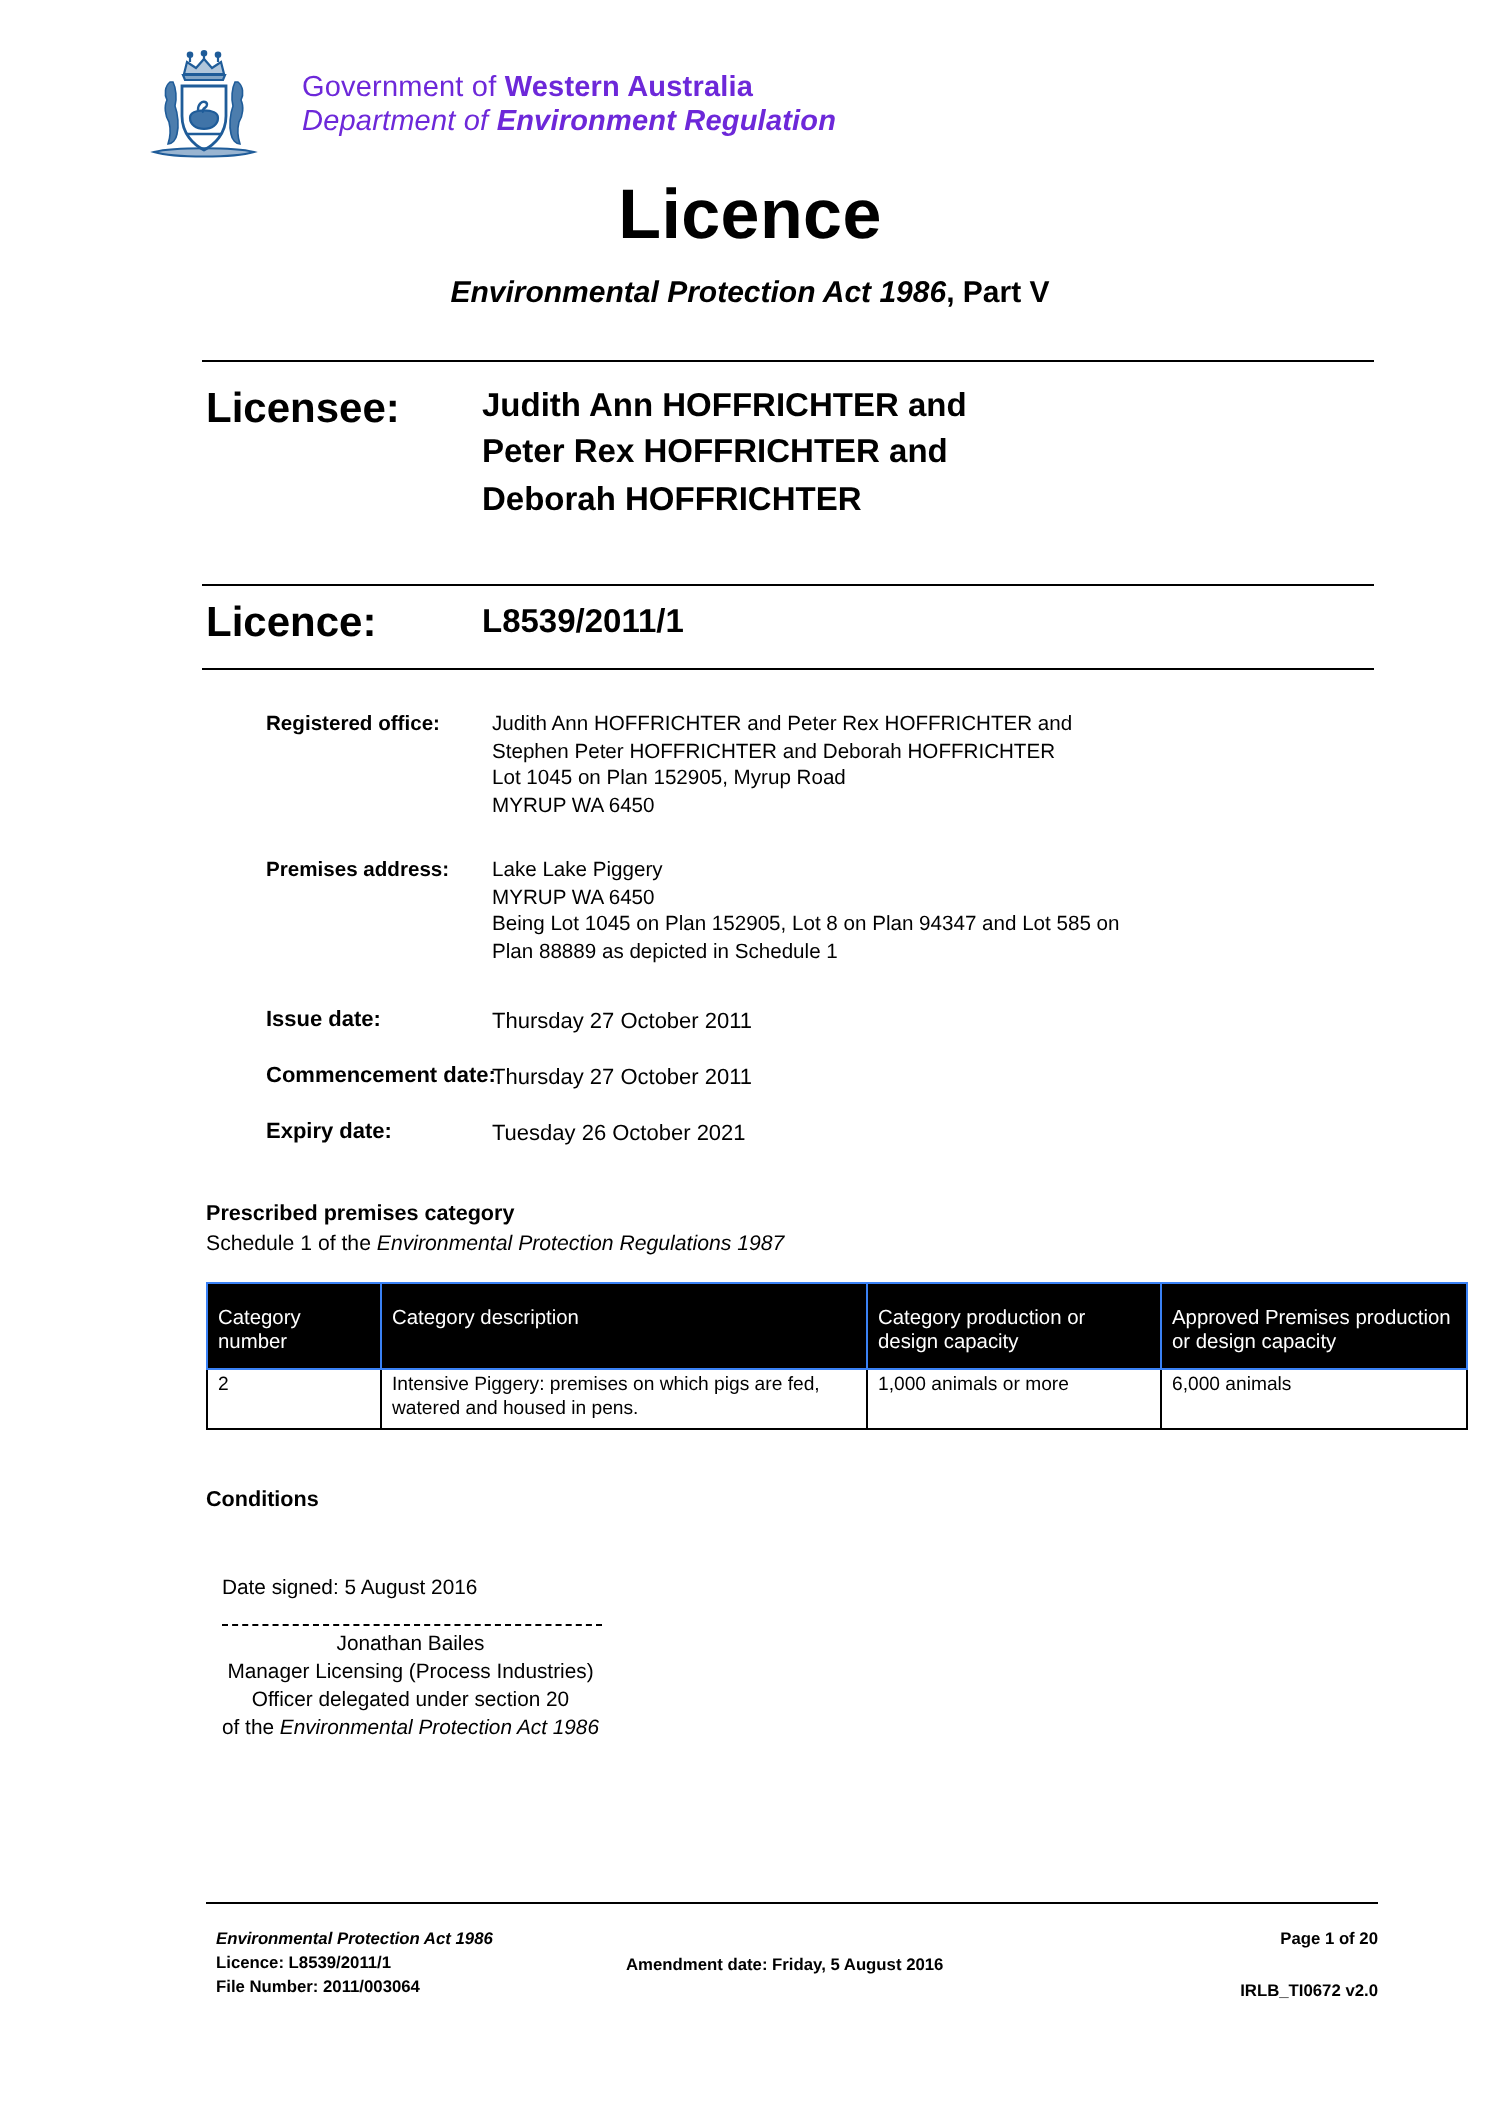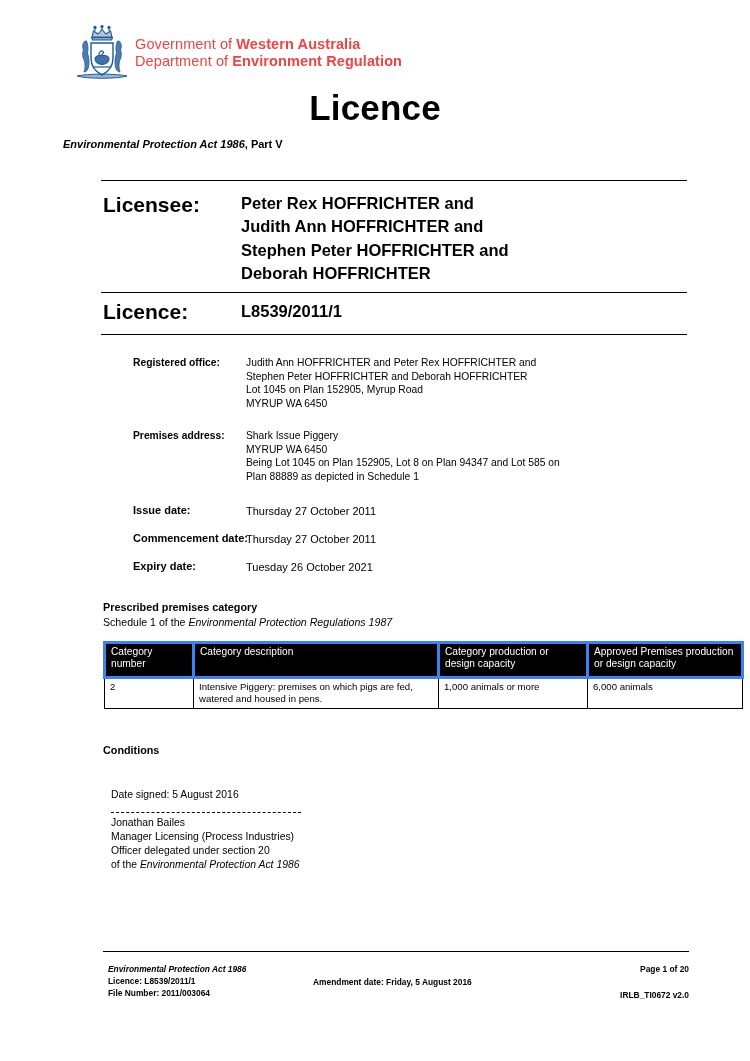--- a/index.html
+++ b/index.html
@@ -39,43 +39,44 @@
     align-items: center;
   }
   .crest {
     width: 62px;
     height: 58px;
     position: relative;
     flex: none;
   }
   .crest svg { display:block; }
   .govtext {
-    margin-left: 2px;
-    color: #ef4444;
+    margin-left: 18px;
+    color: #6d28d9;
     line-height: 1.18;
   }
   .govtext .l1 { font-size: 14.5px; letter-spacing: .1px; }
-  .govtext .l2 { font-size: 14.5px; letter-spacing: .1px; }
+  .govtext .l2 { font-size: 14.5px; letter-spacing: .1px; font-style: italic; }
   .govtext b { font-weight: bold; }
 
   
   .doc-title {
     position: absolute;
     left: 0; top: 88px;
     width: 624px;
     text-align: center;
     font-size: 35px;
     font-weight: bold;
     letter-spacing: .2px;
   }
   .doc-sub {
     position: absolute;
     left: 0; top: 138px;
     width: 624px;
-    font-size: 11px;
+    text-align: center;
+    font-size: 15px;
     font-weight: bold;
   }
   .doc-sub i { font-style: italic; }
 
   .rule {
     position: absolute;
     left: 38px;
     width: 586px;
     border-top: 1.4px solid #000;
   }
@@ -140,23 +141,23 @@
     border-collapse: collapse;
     table-layout: fixed;
   }
   .cat-table th {
     background: #000;
     color: #fff;
     font-size: 10.2px;
     font-weight: normal;
     text-align: left;
     vertical-align: top;
-    padding: 2px 5px 5px 5px;
+    padding: 12px 5px 5px 5px;
     line-height: 1.22;
-    border: 3px solid #3b82f6;
+    border: 1px solid #3b82f6;
   }
   .cat-table td {
     font-size: 9.6px;
     vertical-align: top;
     padding: 2px 5px 3px 5px;
     line-height: 1.25;
     border: 1px solid #000;
     height: 22px;
   }
   .c1 { width: 76px; }
@@ -174,20 +175,21 @@
     position: absolute;
     left: 48px;
     width: 190px;
     border-top: 1px dashed #000;
   }
   .sig-block {
     position: absolute;
     left: 48px;
     font-size: 10.4px;
     line-height: 1.35;
+    text-align: center;
   }
   .sig-block i { font-style: italic; }
 
   
   .footer-rule {
     position: absolute;
     left: 40px;
     top: 951px;
     width: 586px;
     border-top: 1px solid #000;
@@ -247,44 +249,43 @@
       </div>
     </div>
 
     <div class="doc-title">Licence</div>
     <div class="doc-sub"><i>Environmental Protection Act 1986</i><span>, Part V</span></div>
 
     <div class="rule rule-top"></div>
 
     <div class="lic-label" id="licensee-label">Licensee:</div>
     <div class="lic-value" id="licensee-value">
+        <div>Judith Ann HOFFRICHTER and</div>
         <div>Peter Rex HOFFRICHTER and</div>
-        <div>Judith Ann HOFFRICHTER and</div>
-        <div>Stephen Peter HOFFRICHTER and</div>
         <div>Deborah HOFFRICHTER</div>
       </div>
 
     <div class="rule rule-mid"></div>
 
     <div class="lic-label" id="licence-label">Licence:</div>
     <div class="lic-value" id="licence-value">L8539/2011/1</div>
 
     <div class="rule rule-bot"></div>
 
     <div class="det-label" style="top:357px">Registered office:</div>
     <div class="det-value" style="top:356px">
         <div>Judith Ann HOFFRICHTER and Peter Rex HOFFRICHTER and</div>
         <div>Stephen Peter HOFFRICHTER and Deborah HOFFRICHTER</div>
         <div>Lot 1045 on Plan 152905, Myrup Road</div>
         <div>MYRUP  WA  6450</div>
       </div>
 
     <div class="det-label" style="top:430px">Premises address:</div>
     <div class="det-value" style="top:429px">
-        <div>Shark Issue Piggery</div>
+        <div>Lake Lake Piggery</div>
         <div>MYRUP  WA  6450</div>
         <div>Being Lot 1045 on Plan 152905, Lot 8 on Plan 94347 and Lot 585 on</div>
         <div>Plan 88889 as depicted in Schedule 1</div>
       </div>
 
     <div class="det-label" style="top:504px;font-size:11px">Issue date:</div>
     <div class="det-value" style="top:504px;font-size:11px">Thursday 27 October 2011</div>
 
     <div class="det-label" style="top:532px;font-size:11px">Commencement date:</div>
     <div class="det-value" style="top:532px;font-size:11px">Thursday 27 October 2011</div>

